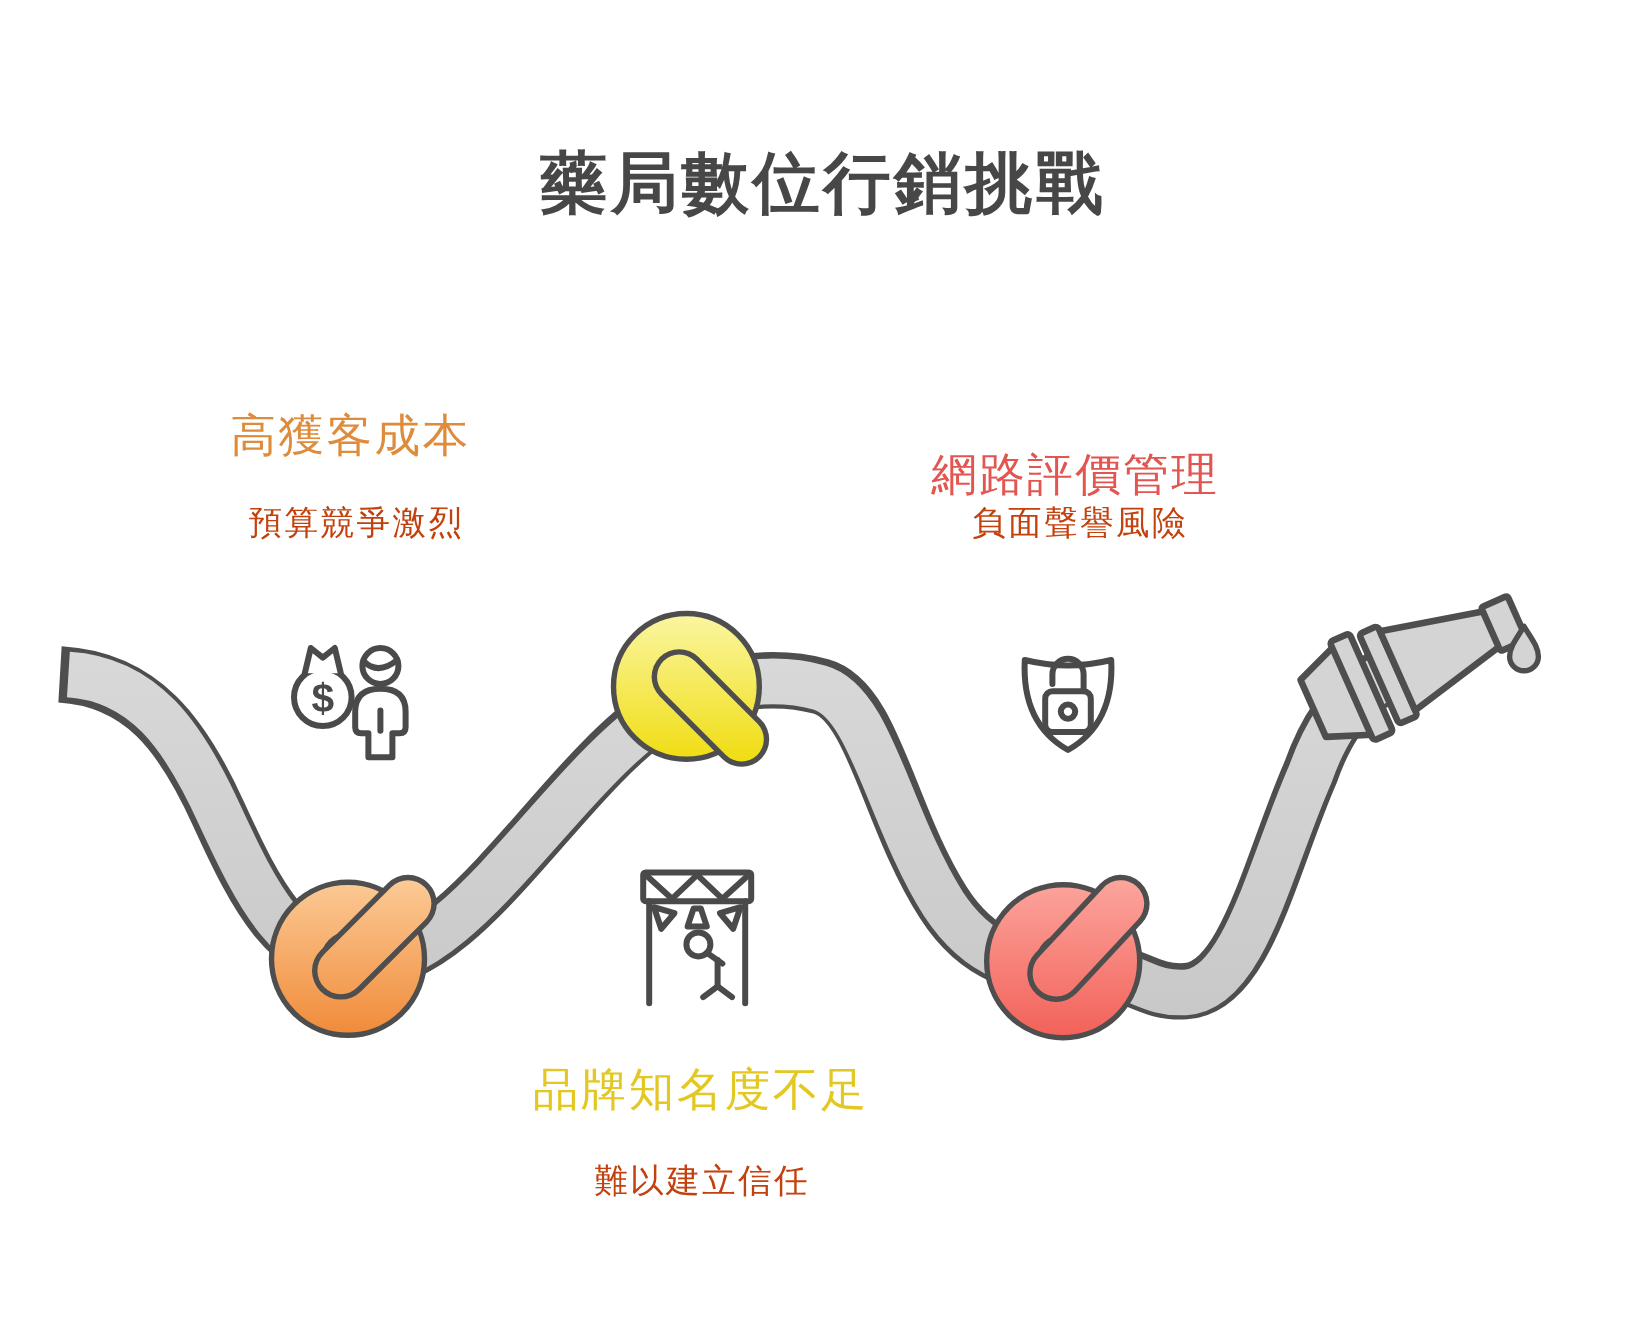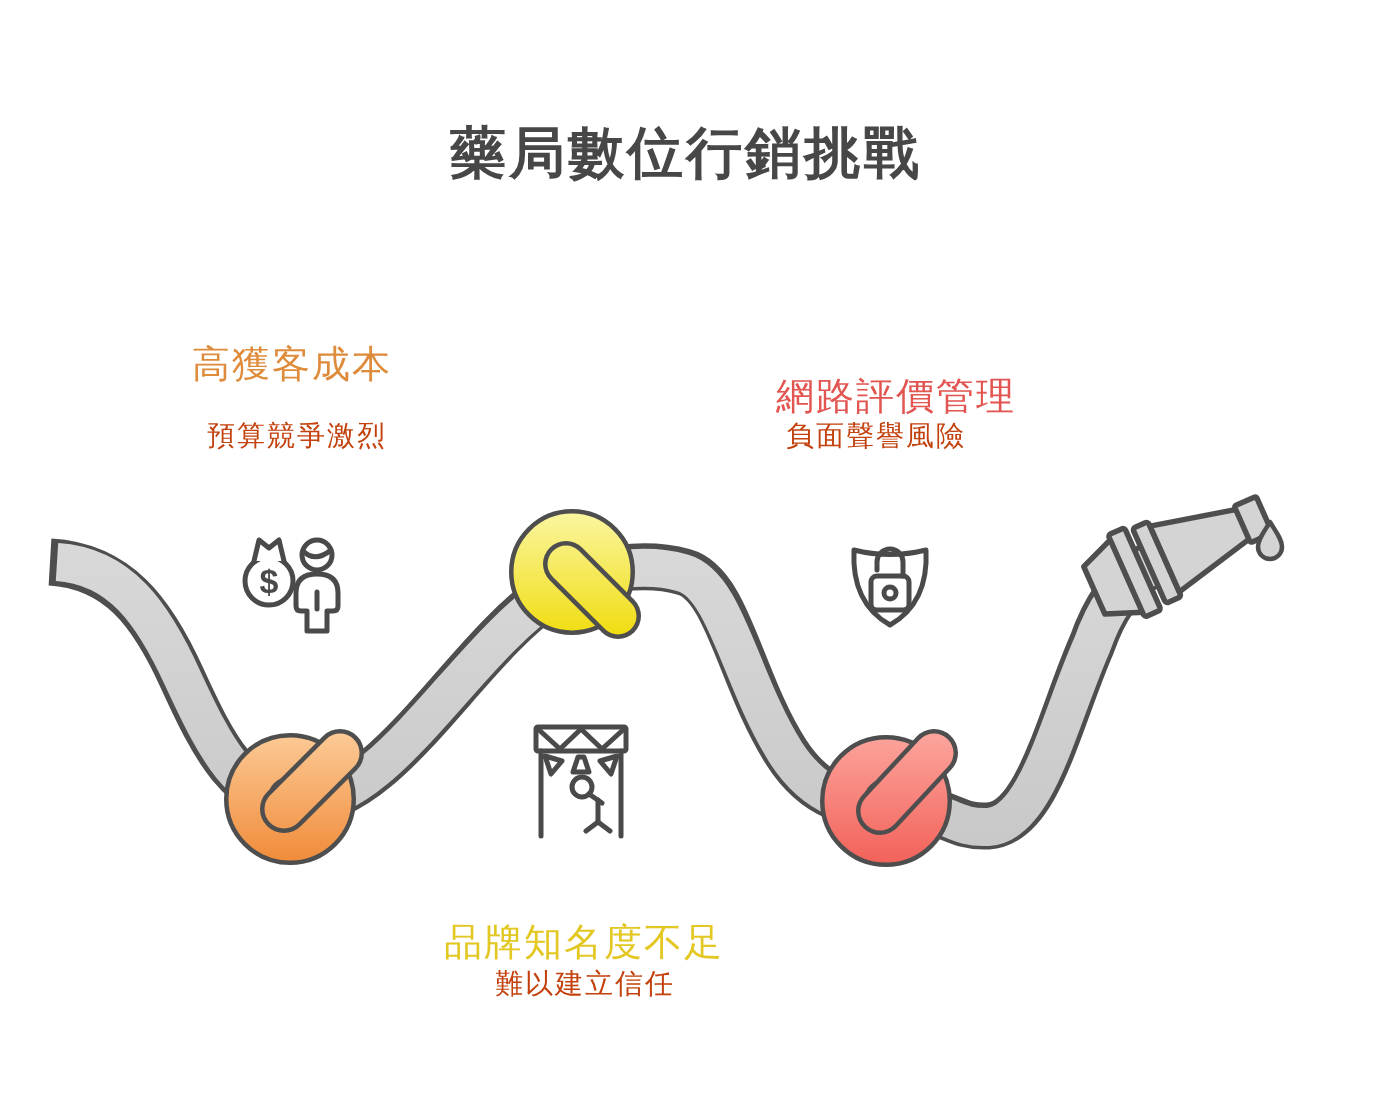--- a/index.html
+++ b/index.html
@@ -6,22 +6,22 @@
   #canvas{position:relative;width:1373px;height:1100px;background:#ffffff;overflow:hidden;
           font-family:"Liberation Sans", sans-serif;}
   #art{position:absolute;left:0;top:0;}
   .txt{position:absolute;text-align:center;line-height:1.1;white-space:nowrap;}
   .title{left:186px;top:122px;width:1000px;font-size:56px;font-weight:bold;color:#474747;letter-spacing:3px;}
   .label{font-size:38px;font-weight:normal;letter-spacing:2px;}
   .sub{font-size:28px;color:#c2410c;letter-spacing:2px;}
   .label-acq{left:92px;top:344px;width:400px;color:#de8c3c;}
   .sub-acq{left:97px;top:421px;width:400px;}
   .label-rep{left:696px;top:344px;width:400px;color:#e25550;margin-top:32px;}
-  .sub-rep{left:676px;top:421px;width:400px;}
-  .label-brand{left:384px;top:889px;width:400px;color:#e3c722;margin-top:33px;}
+  .sub-rep{left:700px;top:421px;width:400px;}
+  .label-brand{left:384px;top:889px;width:400px;color:#e3c722;}
   .sub-brand{left:385px;top:969px;width:400px;}
   .icon-stroke{fill:none;stroke:#4a4a4a;stroke-width:5;stroke-linecap:round;stroke-linejoin:round;}
 </style>
 </head>
 <body>
 
 <div id="canvas">
 
   <svg id="art" width="1373" height="1100" viewBox="0 0 1373 1100">
     <defs>

